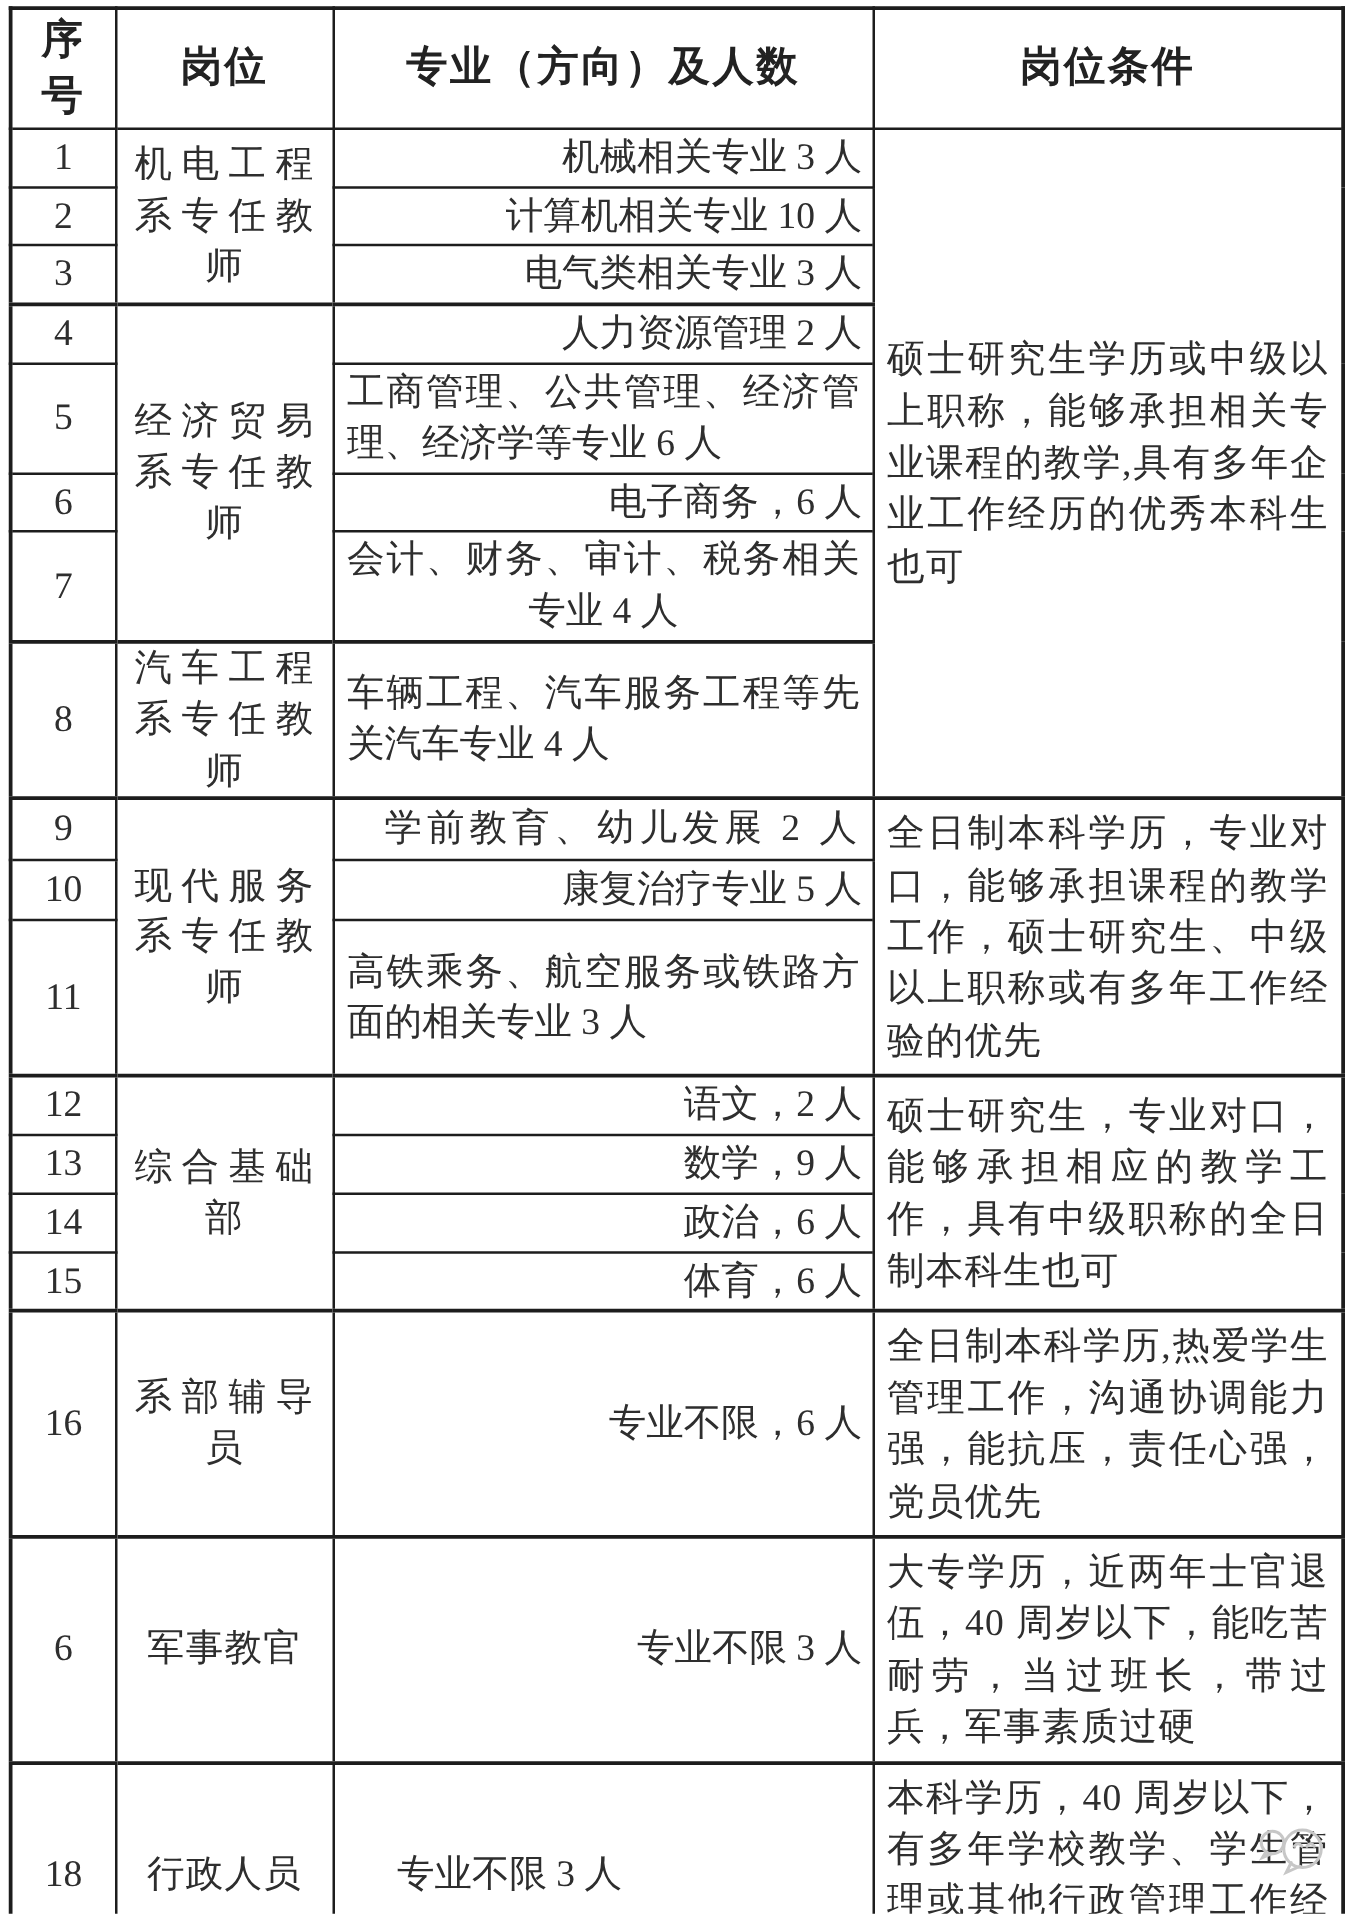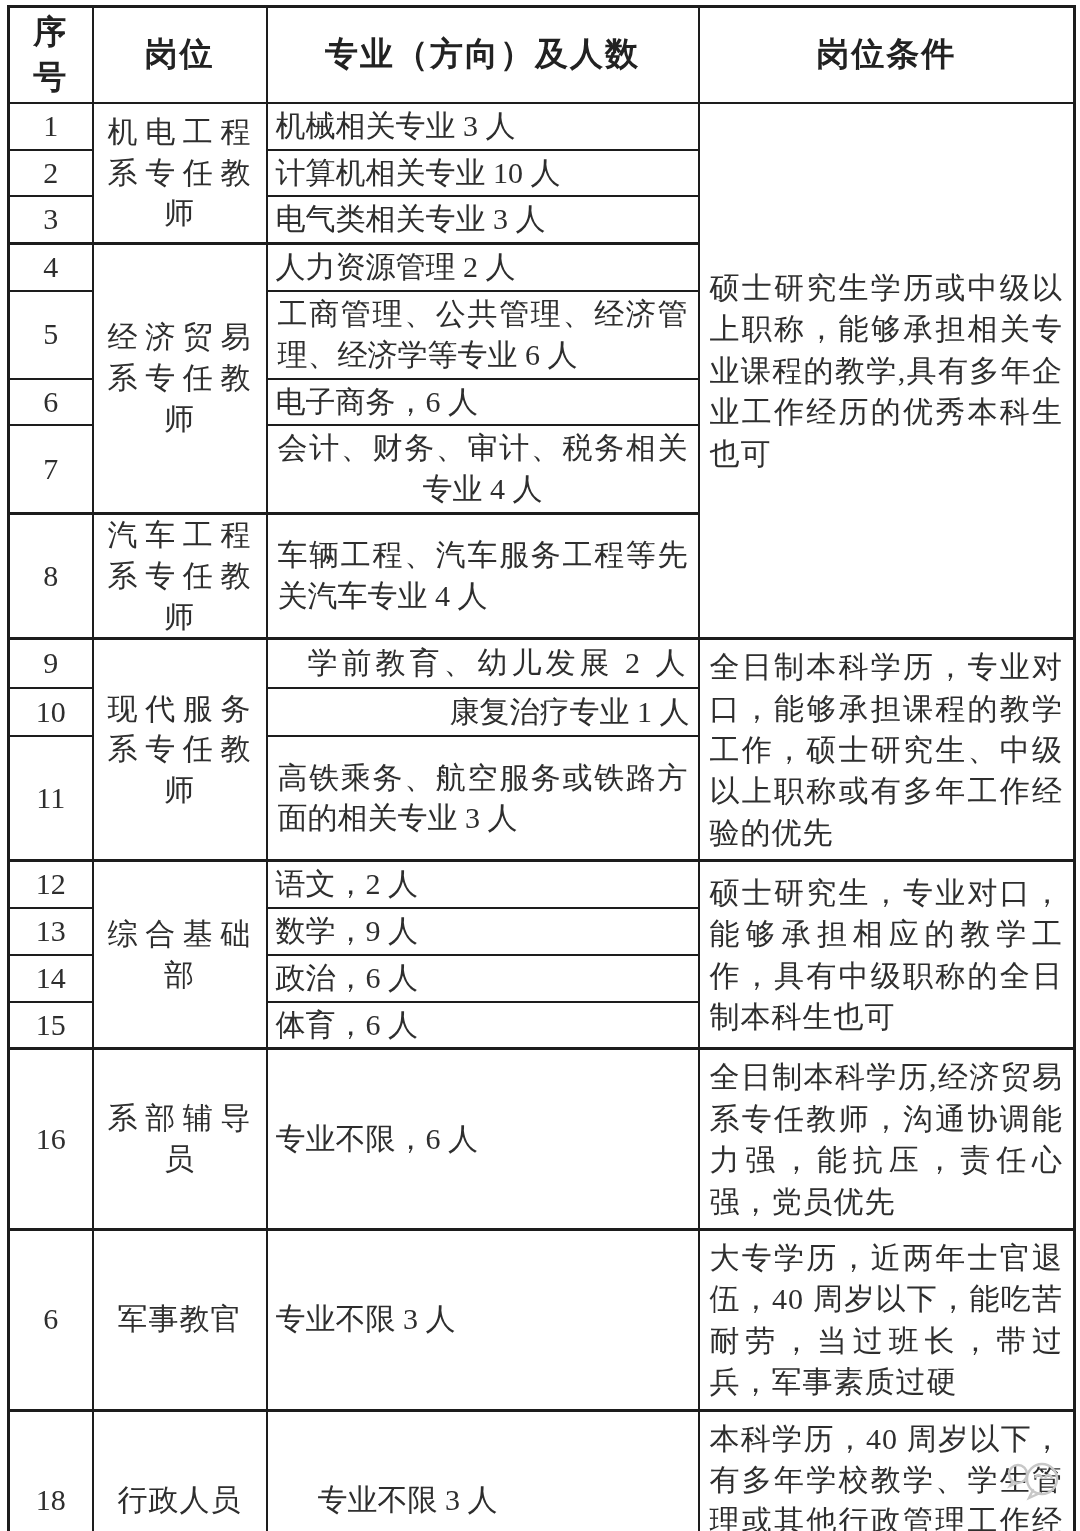--- a/index.html
+++ b/index.html
@@ -45,21 +45,21 @@
   td.no {
     text-align: center;
     padding: 0;
   }
   td.pos {
     text-align: justify;
     text-align-last: center;
     letter-spacing: 1px;
     padding: 0 14px;
   }
-  td.major-c { text-align: left; }
+  td.major-c { text-align: right; }
   td.major-l { text-align: right; padding-left: 10px; }
   td.major-l.spread { letter-spacing: 4px; }
   td.major-jl {
     text-align: justify;
     text-align-last: left;
     padding: 2px 10px;
   }
   td.major-jc {
     text-align: justify;
     text-align-last: center;
@@ -151,21 +151,21 @@
   </tr>
 
   <tr style="height:44px" class="after-sec">
     <td class="no">9</td>
     <td class="pos" rowspan="3">现代服务系专任教师</td>
     <td class="major-l spread">学前教育、幼儿发展 2 人</td>
     <td class="cond" rowspan="3">全日制本科学历，专业对口，能够承担课程的教学工作，硕士研究生、中级以上职称或有多年工作经验的优先</td>
   </tr>
   <tr style="height:38px">
     <td class="no">10</td>
-    <td class="major-l">康复治疗专业 1 人</td>
+    <td class="major-l">康复治疗专业 5 人</td>
   </tr>
   <tr style="height:120px" class="sec">
     <td class="no">11</td>
     <td class="major-jl">高铁乘务、航空服务或铁路方面的相关专业 3 人</td>
   </tr>
 
   <tr style="height:42px" class="after-sec">
     <td class="no">12</td>
     <td class="pos" rowspan="4">综合基础部</td>
     <td class="major-c">语文，2 人</td>
@@ -181,21 +181,21 @@
   </tr>
   <tr style="height:40px" class="sec">
     <td class="no">15</td>
     <td class="major-c">体育，6 人</td>
   </tr>
 
   <tr style="height:162px" class="after-sec sec">
     <td class="no">16</td>
     <td class="pos">系部辅导员</td>
     <td class="major-c">专业不限，6 人</td>
-    <td class="cond">全日制本科学历,经济贸易系专任教师，沟通协调能力强，能抗压，责任心强，党员优先</td>
+    <td class="cond">全日制本科学历,热爱学生管理工作，沟通协调能力强，能抗压，责任心强，党员优先</td>
   </tr>
 
   <tr style="height:163px" class="after-sec sec">
     <td class="no">6</td>
     <td class="pos">军事教官</td>
     <td class="major-c">专业不限 3 人</td>
     <td class="cond">大专学历，近两年士官退伍，40 周岁以下，能吃苦耐劳，当过班长，带过兵，军事素质过硬</td>
   </tr>
 
   <tr style="height:119px" class="after-sec sec">

